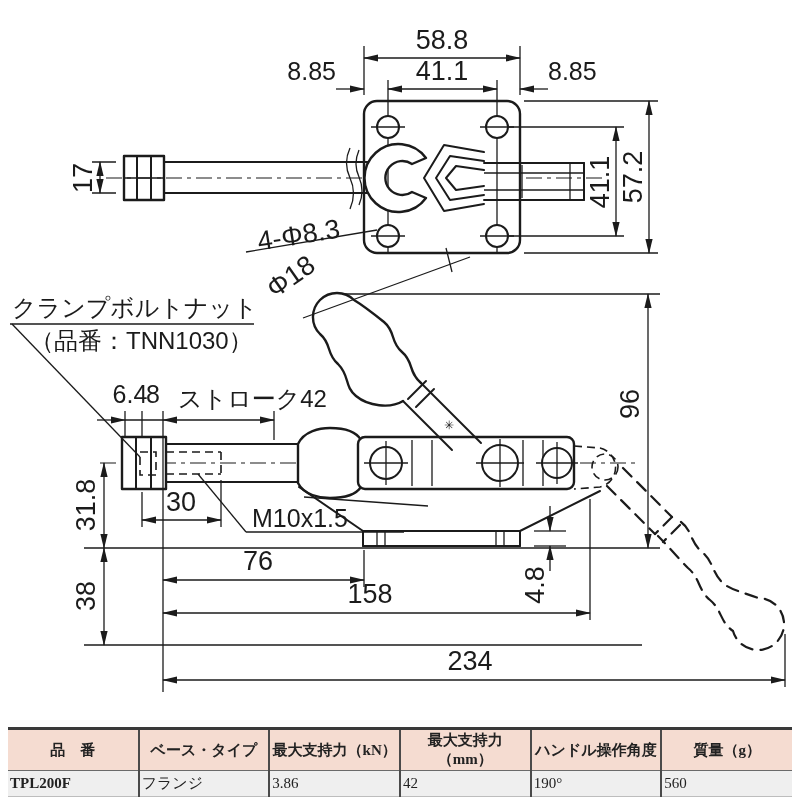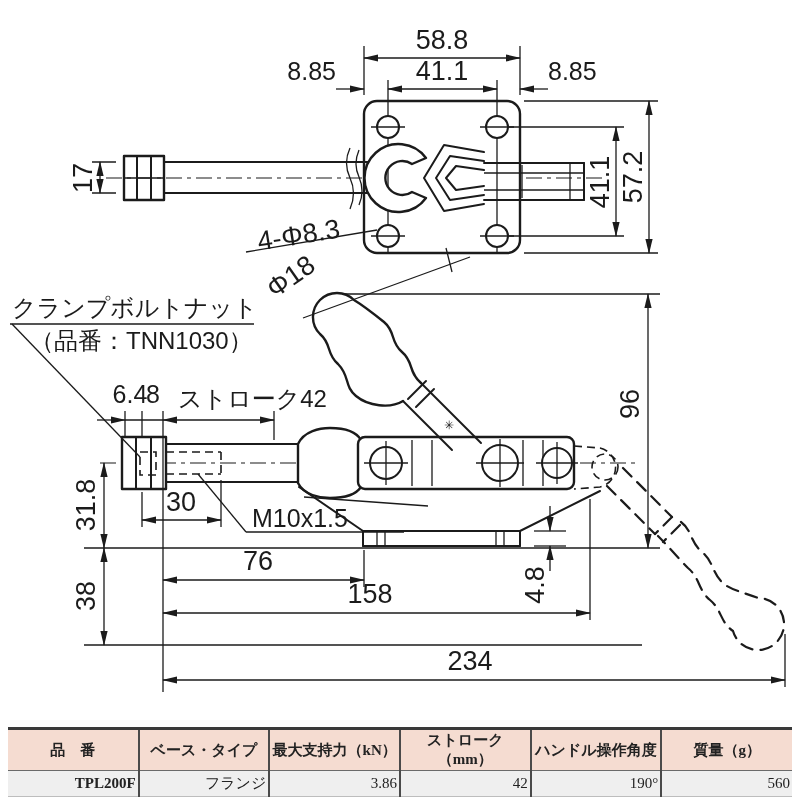--- a/index.html
+++ b/index.html
@@ -18,21 +18,21 @@
   .dl{stroke:#1b1b1b;stroke-width:1.3;fill:none;}
   .cl{stroke:#1b1b1b;stroke-width:1.1;fill:none;stroke-dasharray:16 5 4 5;}
   .hid{stroke:#1b1b1b;stroke-width:1.6;fill:none;stroke-dasharray:8 5;}
   .ph{stroke:#1b1b1b;stroke-width:2.2;fill:none;stroke-dasharray:12 8;stroke-linecap:round;}
   .fw{fill:#ffffff;}
   
   .spec{position:absolute;left:8px;top:727px;width:784px;border-collapse:collapse;table-layout:fixed;
         border-top:3px solid #3a3a3a;font-family:Liberation Serif, serif;}
   .spec th{background:#f5dcd1;font-size:15px;font-weight:bold;color:#222;height:25px;
            border-bottom:1.5px solid #6a6a6a;border-left:2px solid #4a4a4a;padding:1px 2px;}
-  .spec td{background:#efefef;font-size:15px;color:#222;height:23px;text-align:right;
+  .spec td{background:#efefef;font-size:15px;color:#222;height:23px;text-align:left;
            border-bottom:1px solid #bdbdbd;border-left:2px solid #4a4a4a;padding:1px 2px;}
   .spec th:first-child,.spec td:first-child{border-left:none;}
   .spec td.pn{font-weight:bold;}
 </style>
 </head>
 <body>
 
 <div class="sheet">
 <svg width="800" height="727" viewBox="0 0 800 727">
   <defs>
@@ -265,21 +265,21 @@
     </g>
   </g>
 </svg>
 
 <table class="spec">
   <thead>
     <tr>
       <th>品　番</th>
       <th>ベース・タイプ</th>
       <th>最大支持力（kN）</th>
-      <th>ストローク（mm）</th>
+      <th>最大支持力（mm）</th>
       <th>ハンドル操作角度</th>
       <th>質量（g）</th>
     </tr>
   </thead>
   <tbody>
     <tr>
       <td class="pn">TPL200F</td>
       <td>フランジ</td>
       <td>3.86</td>
       <td>42</td>

